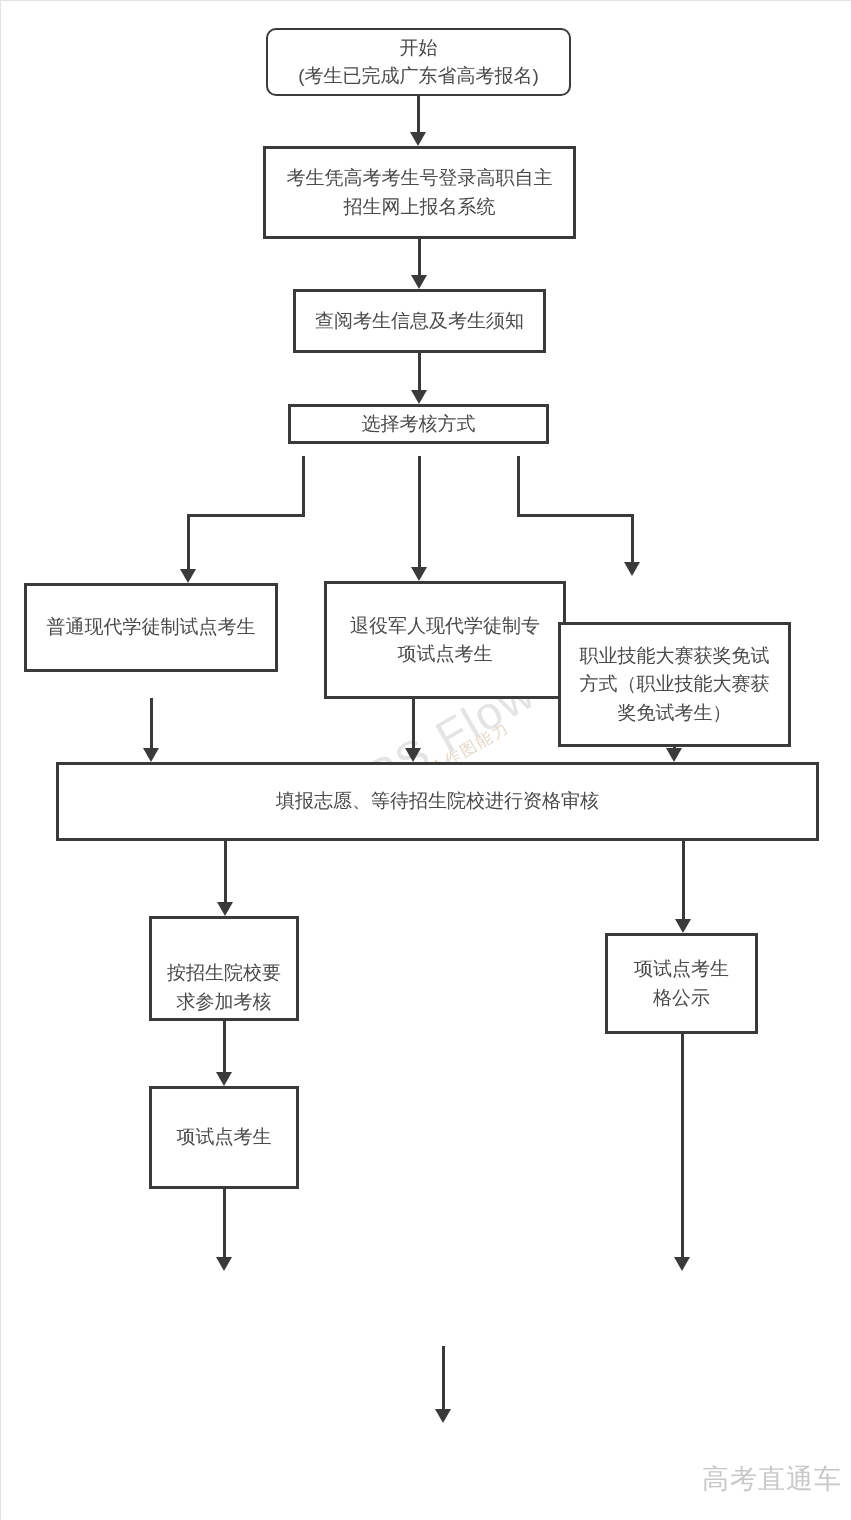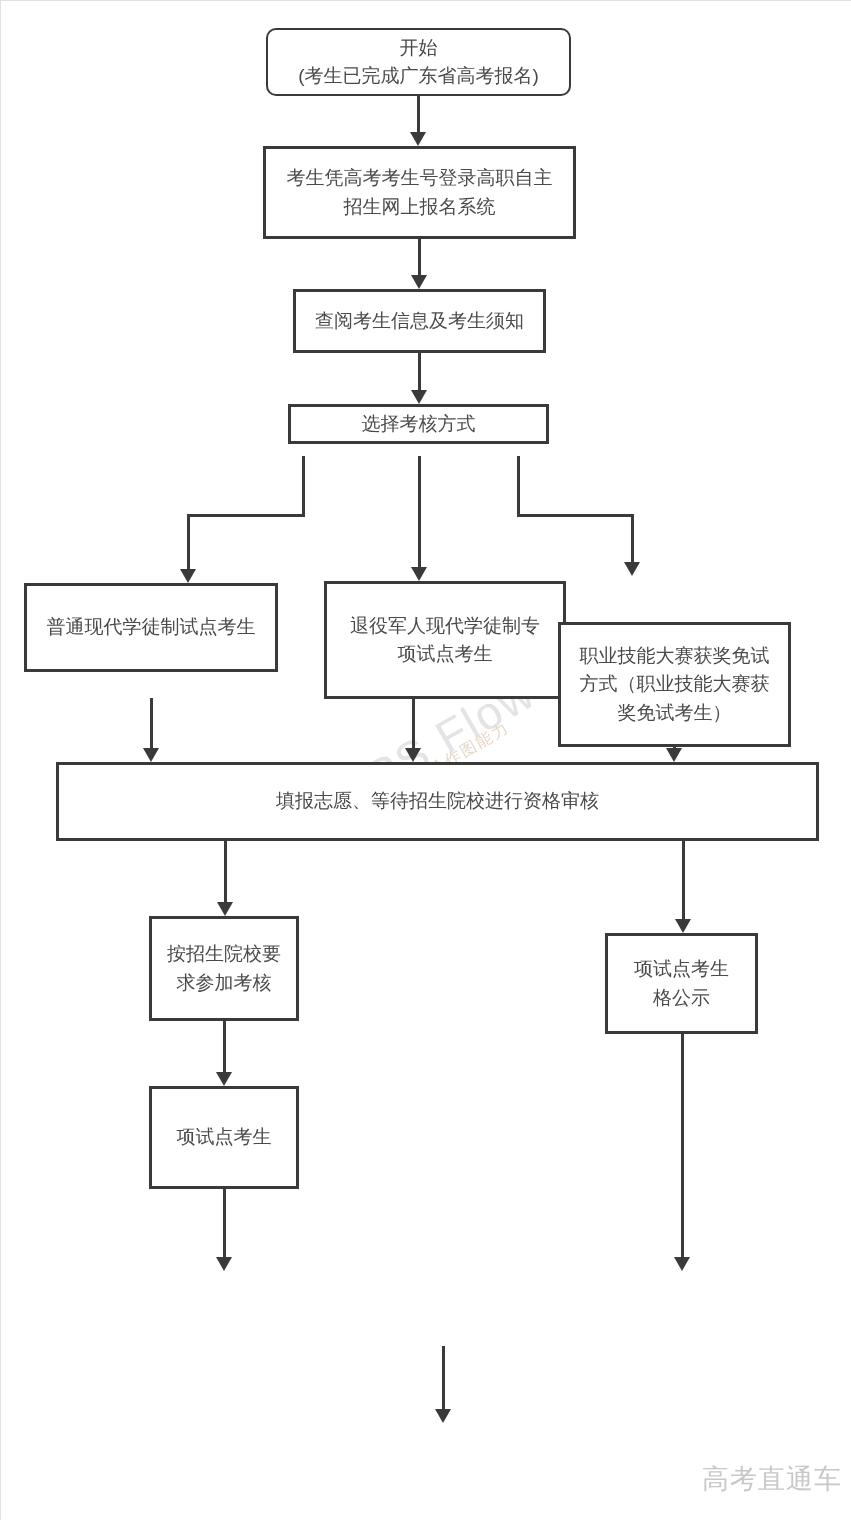--- a/index.html
+++ b/index.html
@@ -92,21 +92,21 @@
   <div class="node" style="left:557px;top:575px;width:233px;height:125px;margin-top:46px;">
     <span>职业技能大赛获奖免试
 方式（职业技能大赛获
 奖免试考生）</span>
   </div>
 
   <div class="node" style="left:43px;top:761px;width:763px;height:79px;margin-left:12px;">
     <span>填报志愿、等待招生院校进行资格审核</span>
   </div>
 
-  <div class="node" style="left:148px;top:915px;width:150px;height:105px;">
+  <div class="node" style="left:148px;top:915px;width:150px;height:105px;align-items:flex-end;">
     <span>按招生院校要
 求参加考核</span>
   </div>
 
   <div class="node" style="left:604px;top:932px;width:153px;height:101px;">
     <span>项试点考生
 格公示</span>
   </div>
 
   <div class="node" style="left:148px;top:1085px;width:150px;height:103px;">

